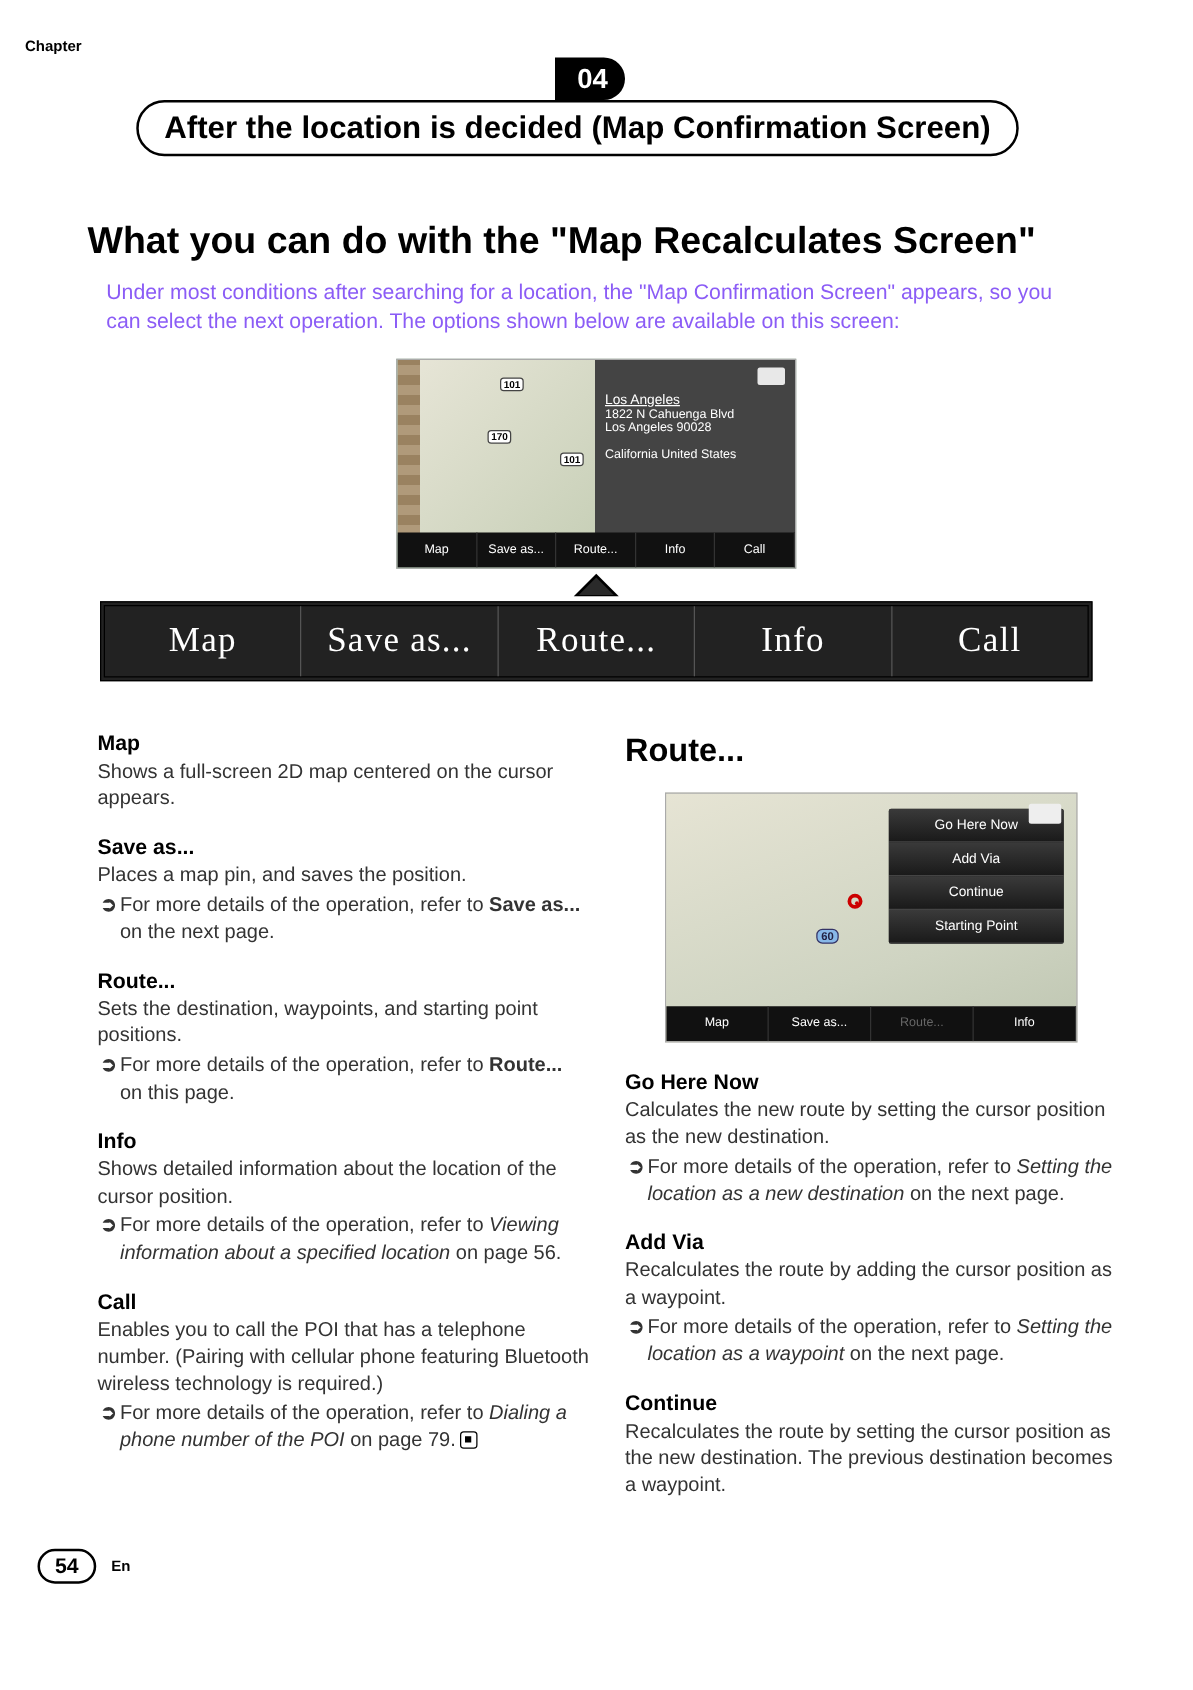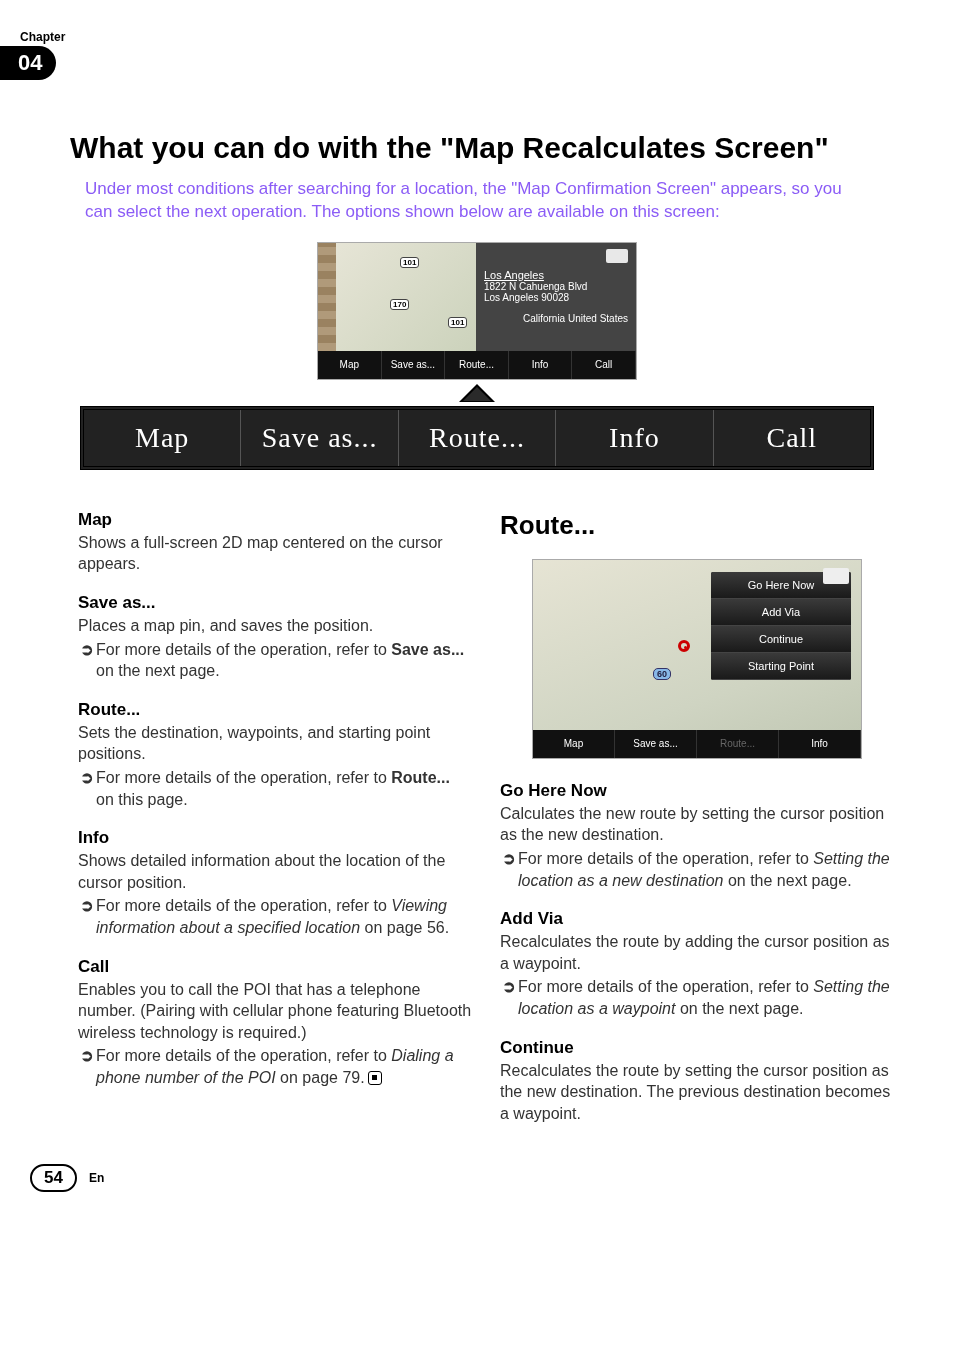--- a/index.html
+++ b/index.html
@@ -13,20 +13,21 @@
     .chapter-label {
       font-size: 12px;
       font-weight: bold;
       margin-left: 20px;
       margin-bottom: 2px;
     }
     .header-row {
       display: flex;
       align-items: center;
       margin-bottom: 50px;
+      flex-direction: column;
     }
     .chapter-badge {
       background: #000;
       color: #fff;
       font-weight: bold;
       font-size: 22px;
       border-radius: 0 18px 18px 0;
       padding: 4px 14px 4px 18px;
       margin-right: 10px;
     }
@@ -52,21 +53,21 @@
       line-height: 1.35;
       color: #8b5cf6;
     }
     .top-image-wrap {
       display: flex;
       justify-content: center;
       margin-bottom: 6px;
     }
     .top-image {
       width: 320px;
-      height: 138px;
+      height: 168px;
       background: #8ca88c;
       border: 1px solid #aaa;
       position: relative;
       overflow: hidden;
     }
     .top-image .map-area {
       position: absolute; left: 0; top: 0; width: 160px; height: 140px;
       background: linear-gradient(135deg, #e8e6d8 0%, #c8d0b8 100%);
     }
     .top-image .bricks {
@@ -77,21 +78,21 @@
       position: absolute; background: #fff; border: 1px solid #444; border-radius: 3px;
       font-size: 8px; padding: 0 2px; font-weight: bold;
     }
     .top-image .info-panel {
       position: absolute; right: 0; top: 0; width: 160px; height: 140px;
       background: #444; color: #fff; padding: 10px 8px; font-size: 10px;
     }
     .top-image .info-panel .line1 { font-size: 11px; margin-top: 16px; text-decoration: underline; }
     .top-image .info-panel .line2 { font-size: 10px; }
     .top-image .info-panel .line3 { font-size: 10px; }
-    .top-image .info-panel .line4 { font-size: 10px; margin-top: 10px; text-align: right; }
+    .top-image .info-panel .line4 { font-size: 10px; margin-top: 10px; }
     .top-image .info-panel .back {
       position: absolute; top: 6px; right: 8px; width: 22px; height: 14px;
       background: #e8e8e8; border-radius: 2px;
     }
     .top-image .bottom-bar {
       position: absolute; left: 0; bottom: 0; width: 100%; height: 28px;
       background: #111; display: flex; color: #fff; font-size: 10px;
     }
     .top-image .bottom-bar > div {
       flex: 1; display: flex; align-items: center; justify-content: center;
@@ -243,20 +244,21 @@
       font-weight: bold;
       text-align: center;
     }
   </style>
 </head>
 <body>
 
 <div class="chapter-label">Chapter</div>
 <div class="header-row">
   <div class="chapter-badge">04</div>
+  <div class="header-title">After the location is decided (Map Confirmation Screen)</div>
 </div>
 
 <div class="main-title">What you can do with the "Map Recalculates Screen"</div>
 <div class="intro-text">Under most conditions after searching for a location, the "Map Confirmation Screen" appears, so you can select the next operation. The options shown below are available on this screen:</div>
 
 <div class="top-image-wrap">
   <div class="top-image">
     <div class="map-area"></div>
     <div class="bricks"></div>
     <div class="road101" style="left:82px; top:14px;">101</div>

